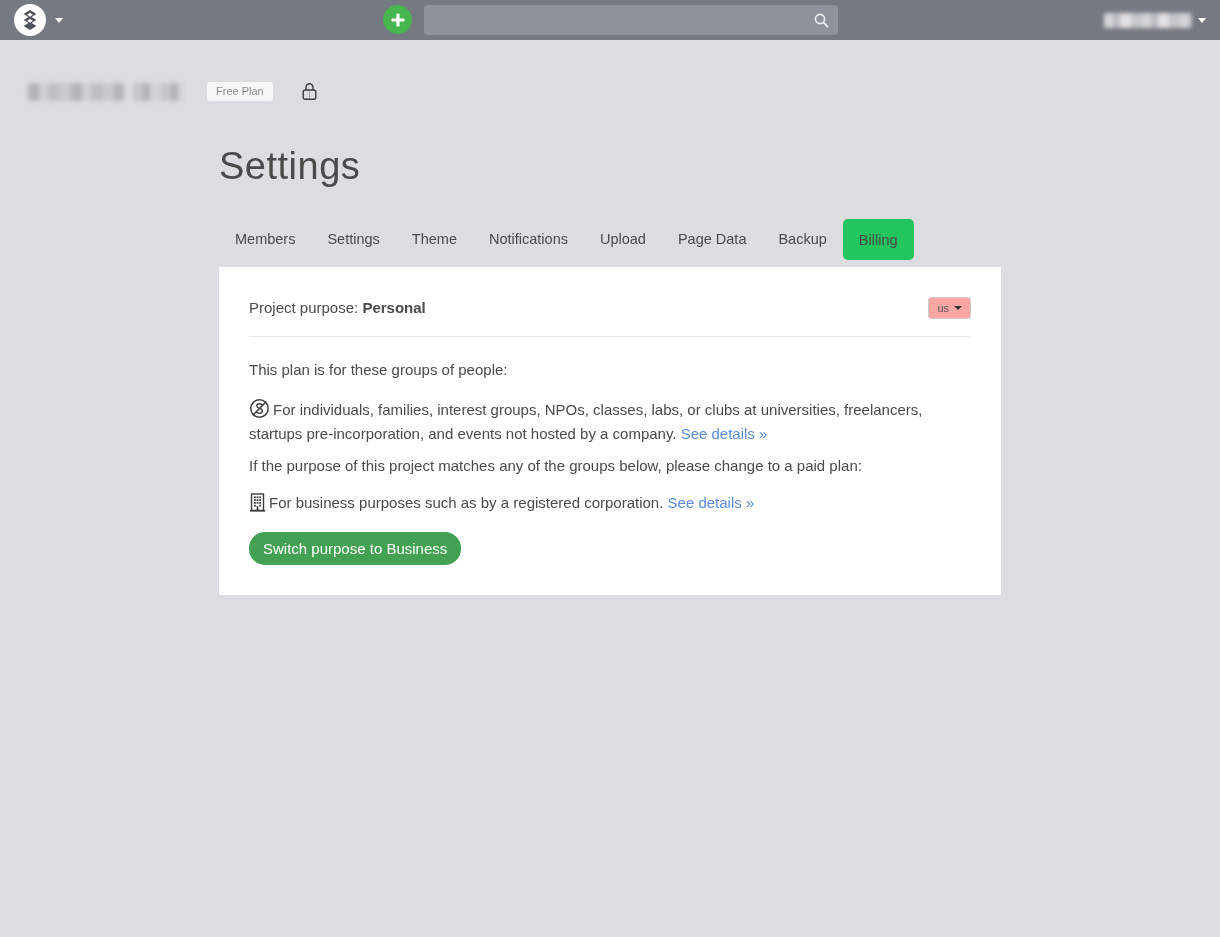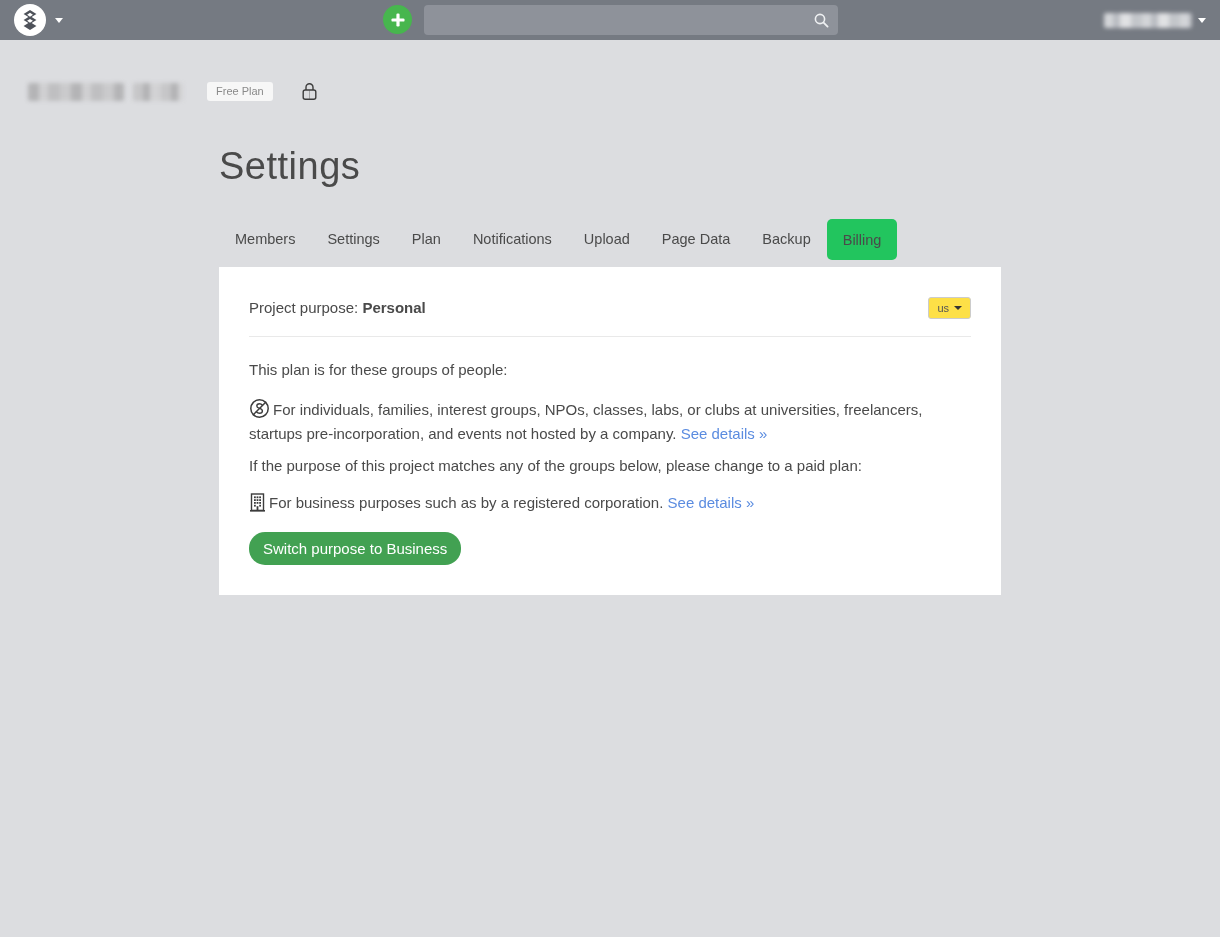--- a/index.html
+++ b/index.html
@@ -106,21 +106,21 @@
   .card {
     margin-top:7px; width:782px; min-height:312px;
     background:#ffffff; padding:30px;
   }
   .purpose-row {
     display:flex; align-items:flex-start; justify-content:space-between;
   }
   .purpose-text { font-size:15px; color:#4a4a4a; line-height:22px; }
   .purpose-text b { font-weight:700;margin-top:9px; }
   .locale-btn {
-    border:1px solid #cccccc; background:#fde047; border-radius:3px;
+    border:1px solid #cccccc; background:#fca5a5; border-radius:3px;
     font-size:11px; color:#555; padding:4px 8px; cursor:pointer;
     display:flex; align-items:center; gap:5px;
     font-family:"Liberation Sans", sans-serif;
   }
   .locale-caret {
     width:0; height:0;
     border-left:4px solid transparent; border-right:4px solid transparent;
     border-top:4px solid #333333;
   }
   .divider { border:none; border-top:1px solid #e9e9e9; margin:17px 0 0 0; }
@@ -200,21 +200,21 @@
   </span>
 </div>
 
 <div class="main-col">
 
   <h1 class="page-title">Settings</h1>
 
   <div class="tabs">
     <div class="tab">Members</div>
     <div class="tab">Settings</div>
-    <div class="tab">Plan</div>
+    <div class="tab">Theme</div>
     <div class="tab">Notifications</div>
     <div class="tab">Upload</div>
     <div class="tab">Page Data</div>
     <div class="tab">Backup</div>
     <div class="tab active">Billing</div>
   </div>
 
   <div class="card">
 
     <div class="purpose-row">

